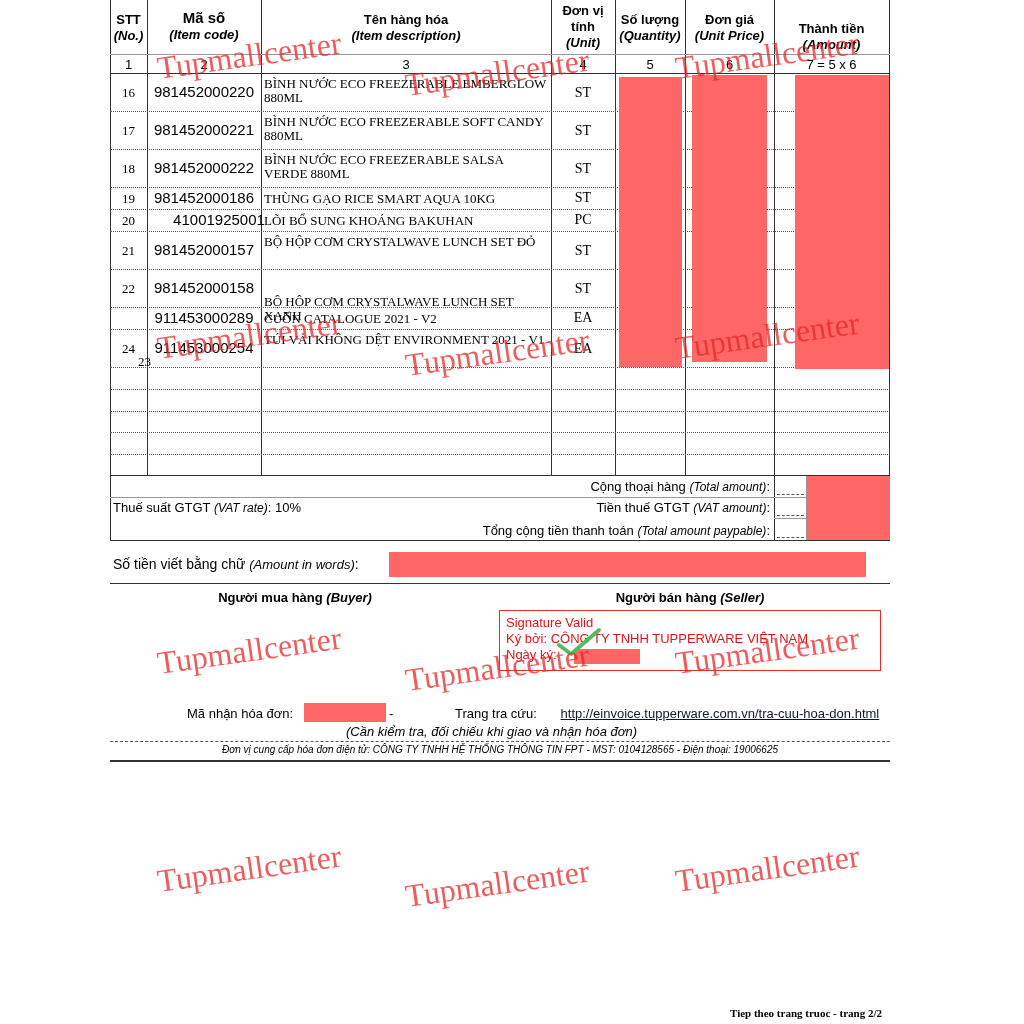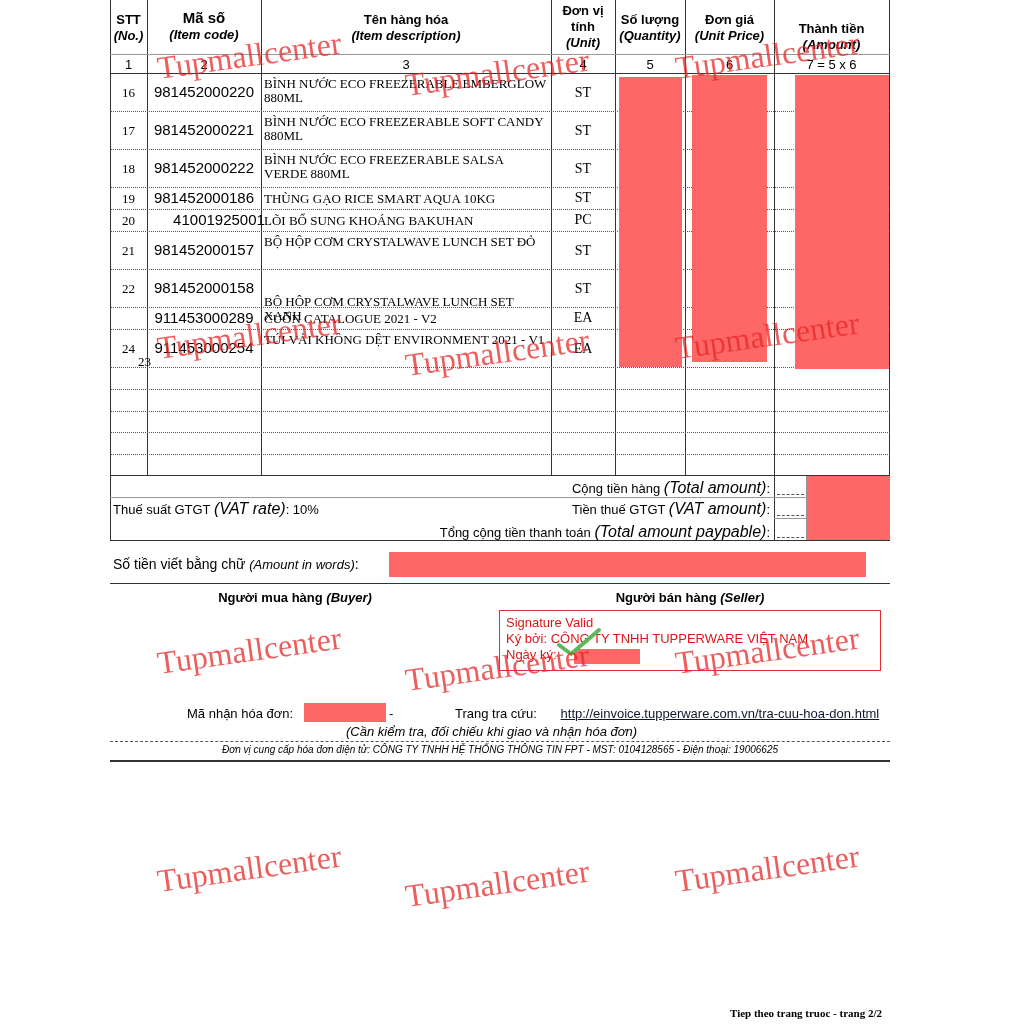--- a/index.html
+++ b/index.html
@@ -10,21 +10,21 @@
   .dline { position:absolute; height:0; border-top:1px dotted #555; }
   .hdr { position:absolute; text-align:center; font-size:13px; font-weight:bold; line-height:16px; }
   .hdr .en { font-style:italic; display:block; }
   .num { position:absolute; text-align:center; font-size:13px; }
   .stt { position:absolute; text-align:center; font-family:"Liberation Serif", serif; font-size:13px; }
   .code { position:absolute; font-size:15px; text-align:center; white-space:nowrap; }
   .desc { position:absolute; font-family:"Liberation Serif", serif; font-size:13px; line-height:14px; text-transform:uppercase; }
   .unit { position:absolute; text-align:center; font-family:"Liberation Serif", serif; font-size:14px; }
   .redact { position:absolute; background:#ff6666; }
   .lbl { position:absolute; font-size:13px; white-space:nowrap; }
-  .lbl i { font-size:16px; }
+  .lbl i { font-size:12px; }
   .wm { position:absolute; font-family:"Liberation Serif", serif; font-size:32px; color:rgba(230,40,40,0.75); transform:rotate(-8deg); transform-origin:left bottom; white-space:nowrap; pointer-events:none; }
   .sigbox { position:absolute; border:1px solid #e03030; color:#d81818; font-size:13px; line-height:16px; padding:4px 6px; box-sizing:border-box; }
   a.link { color:#0f172a; text-decoration:underline;margin-left:20px; }
   .dash { position:absolute; height:0; border-top:1px dashed #555; }
 </style>
 </head>
 <body>
 
 <div>
 
@@ -161,21 +161,21 @@
   <div class="code" style="left:147px; width:114px; top:339px;">911453000254</div>
   <div class="desc" style="left:264px; width:285px; top:333px;">TÚI VẢI KHÔNG DỆT ENVIRONMENT 2021 - V1</div>
   <div class="unit" style="left:551px; width:64px; top:341px;">EA</div>
 </div>
 
 <div class="redact" style="left:619px; top:77px; width:63px; height:290px;"></div>
 <div class="redact" style="left:692px; top:75px; width:75px; height:287px;"></div>
 <div class="redact" style="left:795px; top:75px; width:94px; height:294px;"></div>
 
 <div class="lbl" style="right:254px; top:479px;">
-  <span>Cộng tiền hàng</span>
+  <span>Cộng thoại hàng</span>
   <i>(Total amount)</i><span>:</span>
 </div>
 <div class="lbl" style="left:113px; top:500px;">
   <span>Thuế suất GTGT</span>
   <i>(VAT rate)</i><span>: 10%</span>
 </div>
 <div class="lbl" style="right:254px; top:500px;">
   <span>Tiền thuế GTGT</span>
   <i>(VAT amount)</i><span>:</span>
 </div>

